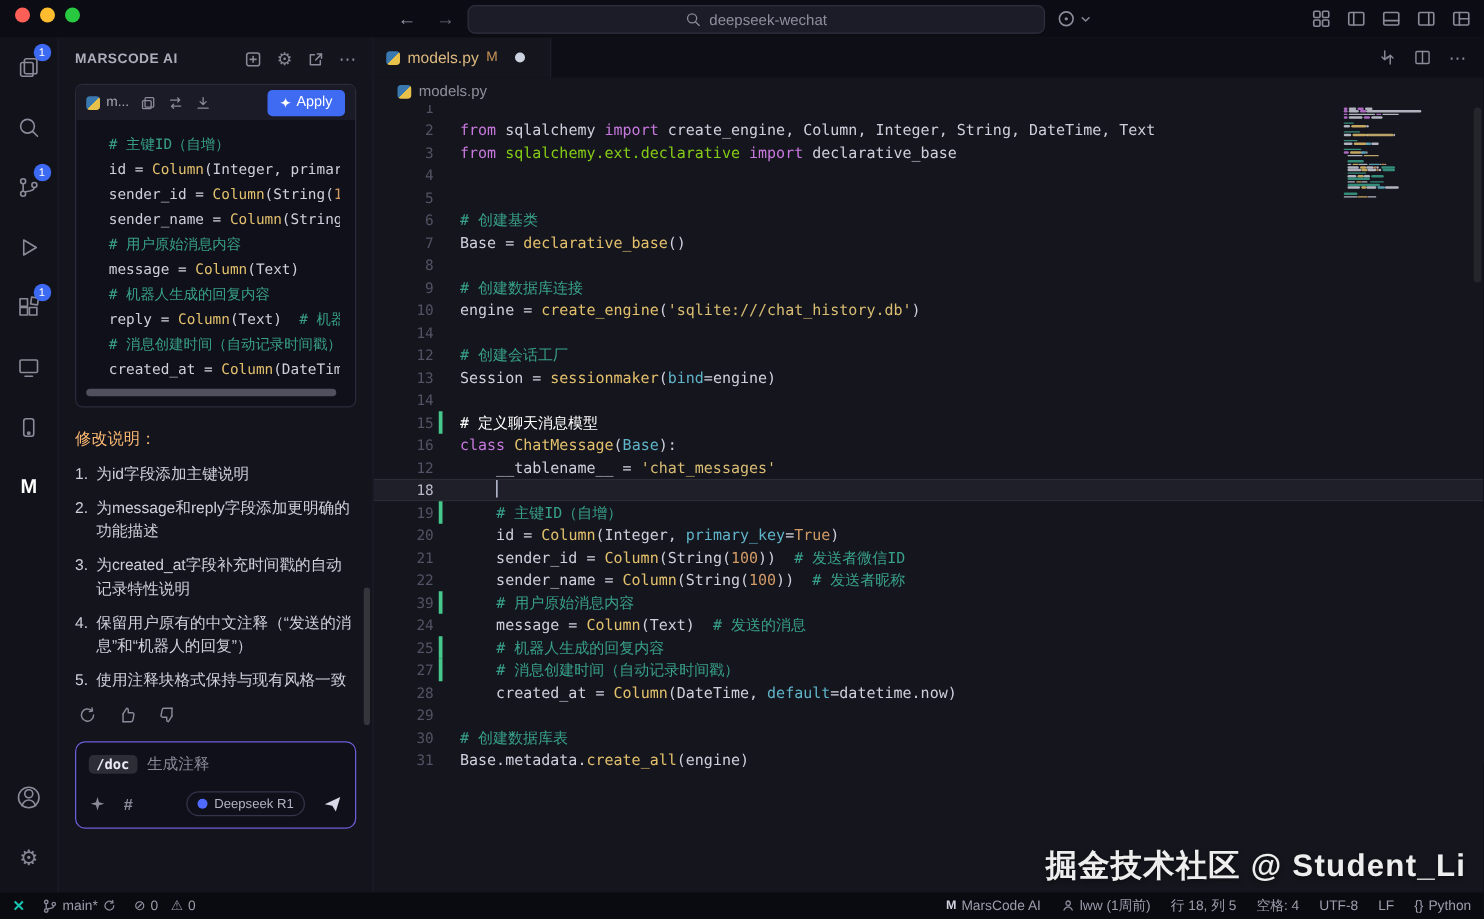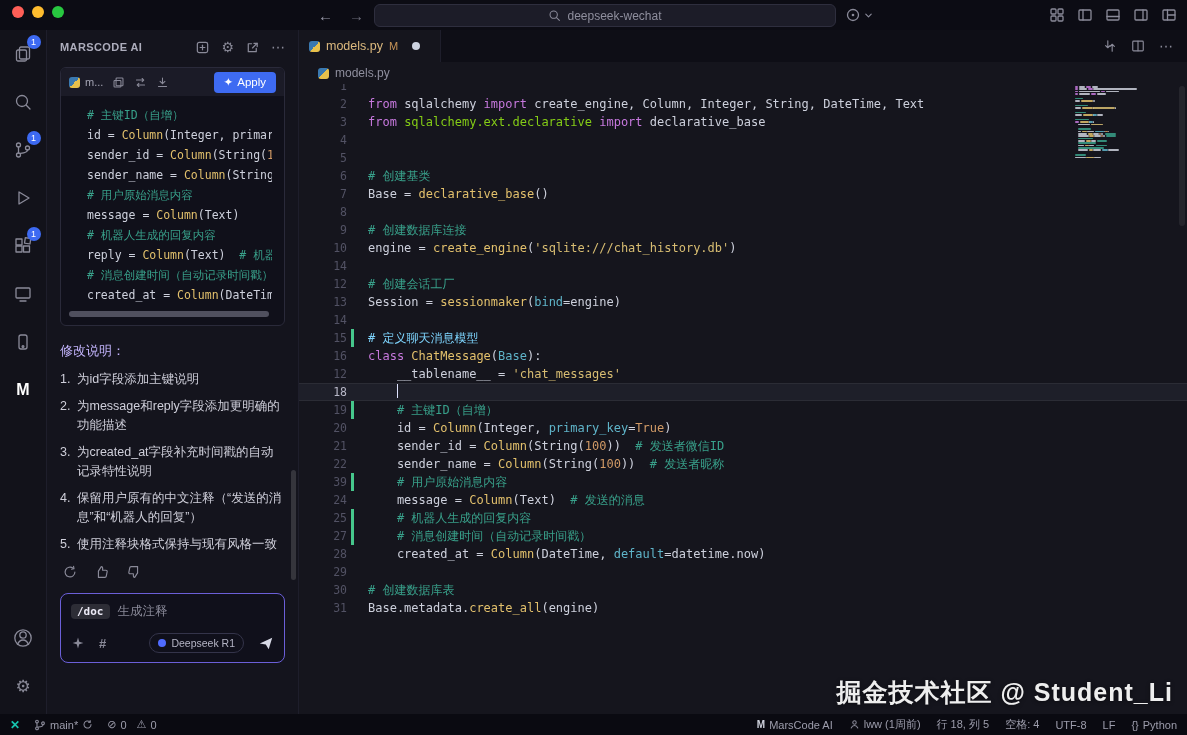--- a/index.html
+++ b/index.html
@@ -39,21 +39,21 @@
   .sb-hicons{display:flex;gap:11px;align-items:center;color:#8a8a99}
   .chat-card{border:1px solid #2a2a3a;border-radius:6px;overflow:hidden;background:#10101a;margin-top:3px}
   .cc-head{height:28px;background:#1b1b27;display:flex;align-items:center;padding:0 8px;gap:9px}
   .chipfile{display:flex;align-items:center;gap:5px;color:#a5a5b4;font-size:11px}
   .pyicon{width:11px;height:11px;border-radius:3px;background:linear-gradient(135deg,#3a79b0 50%,#e8c14b 50%);flex:none}
   .apply-btn{margin-left:auto;background:#3e6bf2;color:#fff;font-size:11.5px;border-radius:4px;height:21px;
              padding:0 10px;display:flex;align-items:center;gap:4px}
   .cc-code{padding:9px 12px 2px;font-family:"DejaVu Sans Mono",monospace;font-size:11.5px}
   .pline{height:20px;line-height:20px;white-space:pre;overflow:hidden}
   .cc-scroll{height:6px;background:#50505e;border-radius:3px;margin:4px 8px 8px;width:200px}
-  .notes-title{margin-top:16px;font-size:13px;color:#c4b5fd}
+  .notes-title{margin-top:16px;font-size:13px;color:#fdba74}
   .notes{margin-top:10px}
   .note{display:flex;font-size:12.5px;line-height:19px;color:#cfcfda;margin-bottom:8px}
   .nn{width:17px;flex:none}
   .nt{flex:1}
   .feedback{display:flex;gap:16px;margin-top:10px;align-items:center;color:#8a8a99;padding-left:2px}
   .input-card{margin-top:13px;border:1px solid #6b5fd8;border-radius:8px;background:#10101b;padding:9px 10px}
   .ic-row1{display:flex;align-items:center;gap:8px}
   .cmdchip{background:rgba(255,255,255,.12);border-radius:4px;padding:1px 6px;
            font-family:"DejaVu Sans Mono",monospace;font-size:11px;color:#eceaf6;font-weight:bold}
   .ic-ph{color:#8a8a99;font-size:12.5px}
@@ -377,21 +377,21 @@
           <div class="eline"><span class="gut">5</span><span class="chg"></span><span class="ltx"></span></div>
           <div class="eline"><span class="gut">6</span><span class="chg"></span><span class="ltx"><span style="color: rgb(56, 160, 138);"># 创建基类</span></span></div>
           <div class="eline"><span class="gut">7</span><span class="chg"></span><span class="ltx"><span style="color: rgb(205, 208, 220);">Base = </span><span style="color: rgb(226, 192, 108);">declarative_base</span><span style="color: rgb(205, 208, 220);">()</span></span></div>
           <div class="eline"><span class="gut">8</span><span class="chg"></span><span class="ltx"></span></div>
           <div class="eline"><span class="gut">9</span><span class="chg"></span><span class="ltx"><span style="color: rgb(56, 160, 138);"># 创建数据库连接</span></span></div>
           <div class="eline"><span class="gut">10</span><span class="chg"></span><span class="ltx"><span style="color: rgb(205, 208, 220);">engine = </span><span style="color: rgb(226, 192, 108);">create_engine</span><span style="color: rgb(205, 208, 220);">(</span><span style="color: rgb(216, 189, 114);">'sqlite:///chat_history.db'</span><span style="color: rgb(205, 208, 220);">)</span></span></div>
           <div class="eline"><span class="gut">14</span><span class="chg"></span><span class="ltx"></span></div>
           <div class="eline"><span class="gut">12</span><span class="chg"></span><span class="ltx"><span style="color: rgb(56, 160, 138);"># 创建会话工厂</span></span></div>
           <div class="eline"><span class="gut">13</span><span class="chg"></span><span class="ltx"><span style="color: rgb(205, 208, 220);">Session = </span><span style="color: rgb(226, 192, 108);">sessionmaker</span><span style="color: rgb(205, 208, 220);">(</span><span style="color: rgb(95, 180, 201);">bind</span><span style="color: rgb(205, 208, 220);">=engine)</span></span></div>
           <div class="eline"><span class="gut">14</span><span class="chg"></span><span class="ltx"></span></div>
-          <div class="eline"><span class="gut">15</span><span class="chg add"></span><span class="ltx"><span style="color: #7dd3fc;"># 定义聊天消息模型</span></span></div>
+          <div class="eline"><span class="gut">15</span><span class="chg add"></span><span class="ltx"><span style="color: #ffffff;"># 定义聊天消息模型</span></span></div>
           <div class="eline"><span class="gut">16</span><span class="chg"></span><span class="ltx"><span style="color: rgb(198, 120, 221);">class</span><span style="color: rgb(205, 208, 220);"> </span><span style="color: rgb(226, 192, 108);">ChatMessage</span><span style="color: rgb(205, 208, 220);">(</span><span style="color: rgb(95, 180, 201);">Base</span><span style="color: rgb(205, 208, 220);">):</span></span></div>
           <div class="eline"><span class="gut">12</span><span class="chg"></span><span class="ltx"><span style="color: rgb(205, 208, 220);">    __tablename__ = </span><span style="color: rgb(216, 189, 114);">'chat_messages'</span></span></div>
           <div class="eline current"><span class="gut">18</span><span class="chg"></span><span class="ltx"><span style="color: rgb(205, 208, 220);">    </span><span class="caret"></span></span></div>
           <div class="eline"><span class="gut">19</span><span class="chg add"></span><span class="ltx"><span style="color: rgb(205, 208, 220);">    </span><span style="color: rgb(56, 160, 138);"># 主键ID（自增）</span></span></div>
           <div class="eline"><span class="gut">20</span><span class="chg"></span><span class="ltx"><span style="color: rgb(205, 208, 220);">    id = </span><span style="color: rgb(226, 192, 108);">Column</span><span style="color: rgb(205, 208, 220);">(Integer, </span><span style="color: rgb(95, 180, 201);">primary_key</span><span style="color: rgb(205, 208, 220);">=</span><span style="color: rgb(209, 154, 102);">True</span><span style="color: rgb(205, 208, 220);">)</span></span></div>
           <div class="eline"><span class="gut">21</span><span class="chg"></span><span class="ltx"><span style="color: rgb(205, 208, 220);">    sender_id = </span><span style="color: rgb(226, 192, 108);">Column</span><span style="color: rgb(205, 208, 220);">(String(</span><span style="color: rgb(209, 154, 102);">100</span><span style="color: rgb(205, 208, 220);">))  </span><span style="color: rgb(56, 160, 138);"># 发送者微信ID</span></span></div>
           <div class="eline"><span class="gut">22</span><span class="chg"></span><span class="ltx"><span style="color: rgb(205, 208, 220);">    sender_name = </span><span style="color: rgb(226, 192, 108);">Column</span><span style="color: rgb(205, 208, 220);">(String(</span><span style="color: rgb(209, 154, 102);">100</span><span style="color: rgb(205, 208, 220);">))  </span><span style="color: rgb(56, 160, 138);"># 发送者昵称</span></span></div>
           <div class="eline"><span class="gut">39</span><span class="chg add"></span><span class="ltx"><span style="color: rgb(205, 208, 220);">    </span><span style="color: rgb(56, 160, 138);"># 用户原始消息内容</span></span></div>
           <div class="eline"><span class="gut">24</span><span class="chg"></span><span class="ltx"><span style="color: rgb(205, 208, 220);">    message = </span><span style="color: rgb(226, 192, 108);">Column</span><span style="color: rgb(205, 208, 220);">(Text)  </span><span style="color: rgb(56, 160, 138);"># 发送的消息</span></span></div>
           <div class="eline"><span class="gut">25</span><span class="chg add"></span><span class="ltx"><span style="color: rgb(205, 208, 220);">    </span><span style="color: rgb(56, 160, 138);"># 机器人生成的回复内容</span></span></div>

